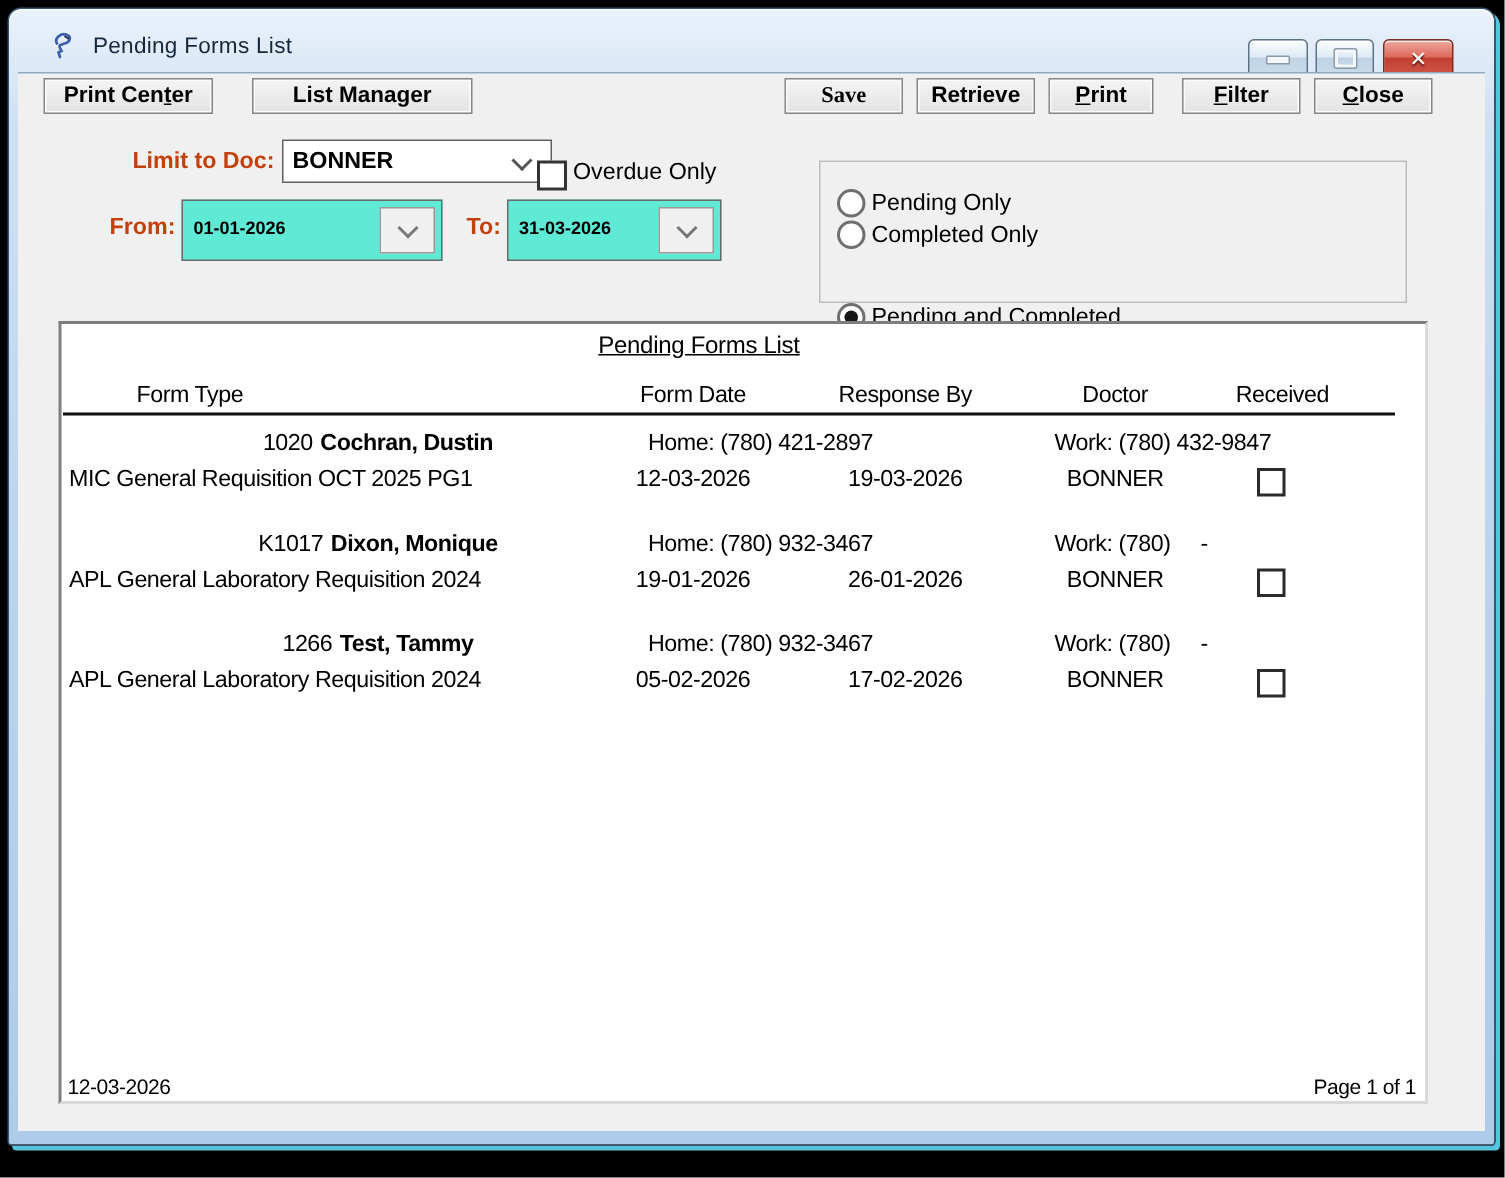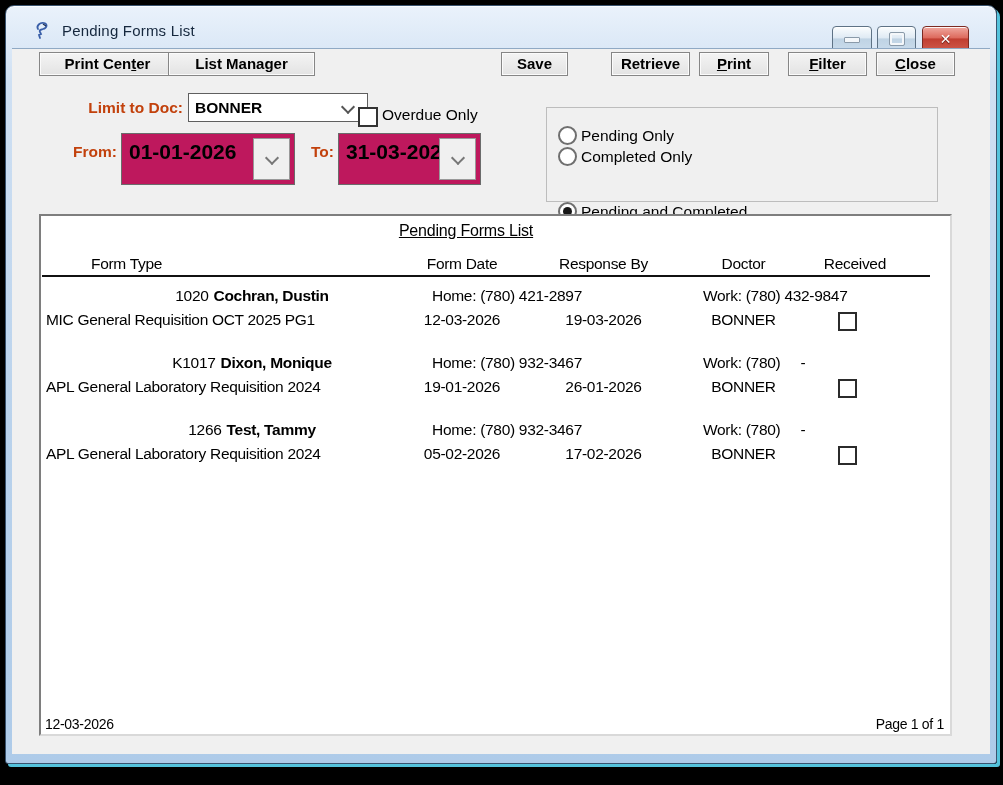--- a/index.html
+++ b/index.html
@@ -46,23 +46,23 @@
   }
   
   .tbtn{
     position:absolute;top:3px;height:24px;box-sizing:border-box;
     background:linear-gradient(180deg,#f4f4f4,#e3e3e3);
     border:1px solid #868686;box-shadow:inset 0 0 0 1px #fbfbfb;
     font-weight:bold;font-size:15px;color:#000;text-align:center;line-height:22px;
     font-family:"Liberation Sans",sans-serif;padding:0;cursor:default;
   }
   .tbtn u{text-decoration:underline;}
-  #btn-print-center{left:27px;width:137px;}
+  #btn-print-center{left:17px;width:113px;}
   #btn-list-manager{left:156px;width:147px;}
-  #btn-save{left:489px;width:67px;}
+  #btn-save{left:511px;width:79px;font-family:Liberation Serif, serif;}
   #btn-retrieve{left:599px;width:79px;}
   #btn-print{left:687px;width:70px;}
   #btn-filter{left:776px;width:79px;}
   #btn-close2{left:864px;width:79px;}
   
   .lbl{position:absolute;font-weight:bold;font-size:15.5px;color:#c2410c;}
   #limit-label{left:61px;top:44px;width:110px;height:29px;line-height:29px;text-align:right;}
   .combo{
     position:absolute;left:176px;top:44px;width:172px;height:27px;
     background:#fff;border:1px solid #5f5f5f;font-weight:bold;font-size:15.5px;
@@ -74,22 +74,22 @@
   }
   .combo .chev{position:absolute;right:14px;top:8px;}
   .cbx{
     position:absolute;width:16px;height:16px;background:#fff;border:2px solid #333;
   }
   #overdue-cbx{left:346px;top:58px;}
   #overdue-label{position:absolute;left:370px;top:57px;font-size:15.5px;}
   #from-label{left:61px;top:84px;width:45px;height:38px;line-height:38px;}
   #to-label{left:299px;top:84px;width:25px;height:38px;line-height:38px;}
   .datefield{
-    position:absolute;top:84px;height:52px;background:#be185d;border:1px solid #6b6b6b;
-    font-weight:bold;font-size:21px;line-height:36px;padding-left:7px;box-sizing:border-box;
+    position:absolute;top:84px;height:41px;background:#5eead4;border:1px solid #6b6b6b;
+    font-weight:bold;font-size:12px;line-height:36px;padding-left:7px;box-sizing:border-box;
   }
   #from-field{left:109px;width:174px;}
   #to-field{left:326px;width:143px;}
   .dropbtn{
     position:absolute;right:4px;top:4px;bottom:4px;width:35px;
     background:#f0f0f0;border:1px solid #999;
     display:flex;align-items:center;justify-content:center;
   }
   .dropbtn .chev{border-color:#777;margin-top:-3px;}
   

